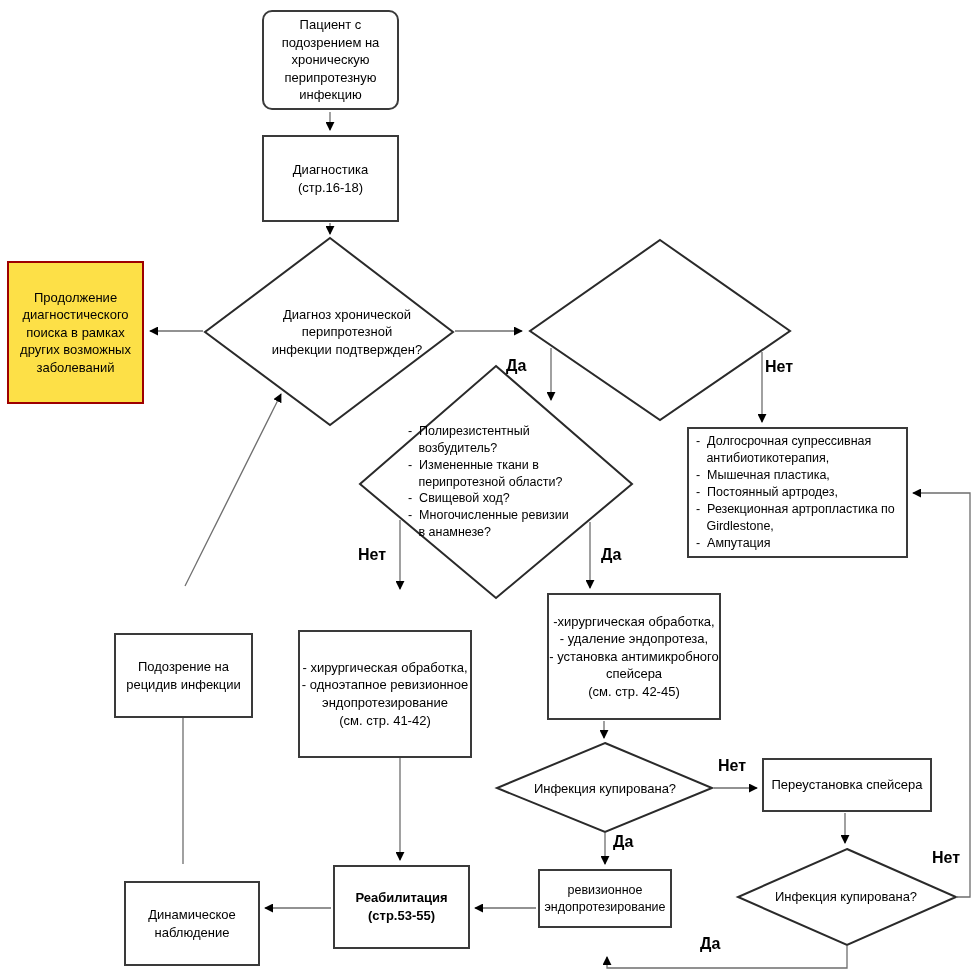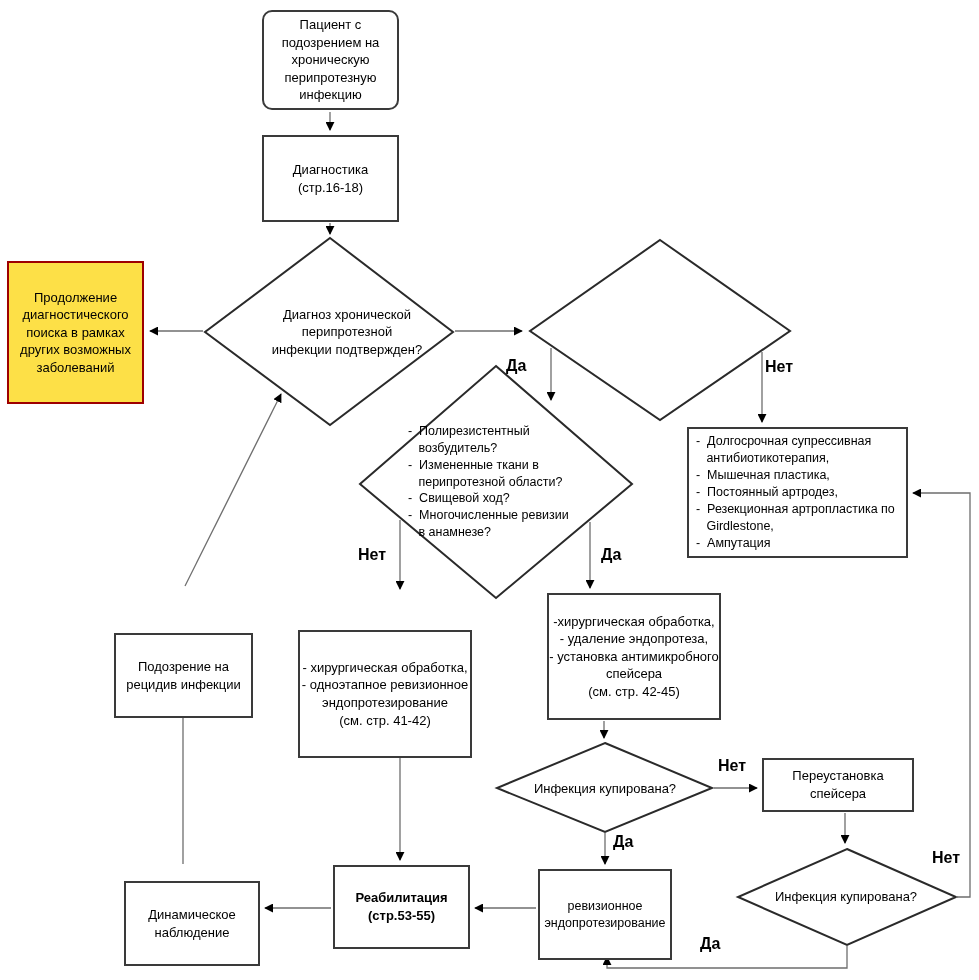--- a/index.html
+++ b/index.html
@@ -91,29 +91,29 @@
 (см. стр. 42-45)</div>
 
   <div class="node list" style="left:687px;top:427px;width:221px;height:131px;">-  Долгосрочная супрессивная
    антибиотикотерапия,
 -  Мышечная пластика,
 -  Постоянный артродез,
 -  Резекционная артропластика по
    Girdlestone,
 -  Ампутация</div>
 
-  <div class="node" style="left:762px;top:758px;width:152px;height:54px;">Переустановка спейсера</div>
+  <div class="node" style="left:762px;top:758px;width:170px;height:54px;">Переустановка спейсера</div>
 
   <div class="node" style="left:124px;top:865px;width:136px;height:85px;margin-top:16px;">Динамическое
 наблюдение</div>
 
   <div class="node" style="left:333px;top:865px;width:137px;height:84px;font-weight:bold;">Реабилитация
 (стр.53-55)</div>
 
-  <div class="node small" style="left:538px;top:869px;width:134px;height:91px;">ревизионное
+  <div class="node small" style="left:538px;top:869px;width:134px;height:59px;">ревизионное
 эндопротезирование</div>
 
   <div class="dtext" style="left:242px;top:300px;width:210px;height:64px;">Диагноз хронической
 перипротезной
 инфекции подтвержден?</div>
 
 
   <div class="dtext list" style="left:408px;top:418px;width:190px;height:128px;">-  Полирезистентный
    возбудитель?
 -  Измененные ткани в

